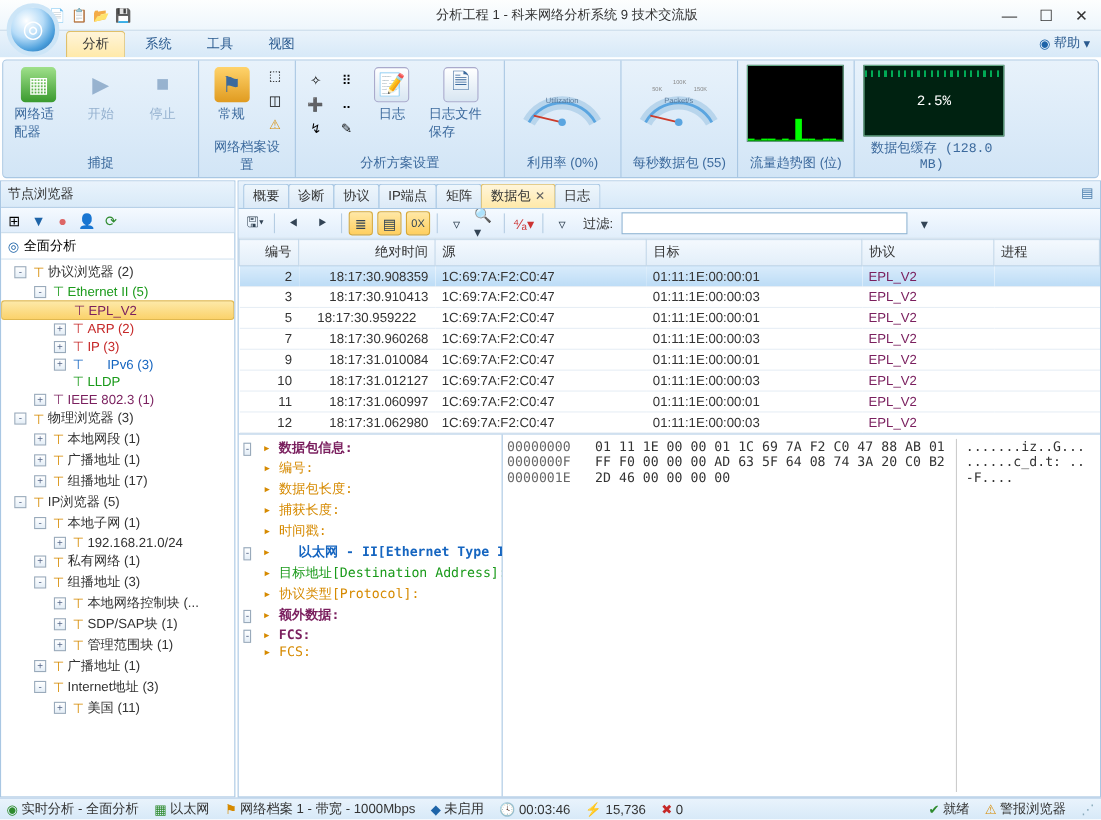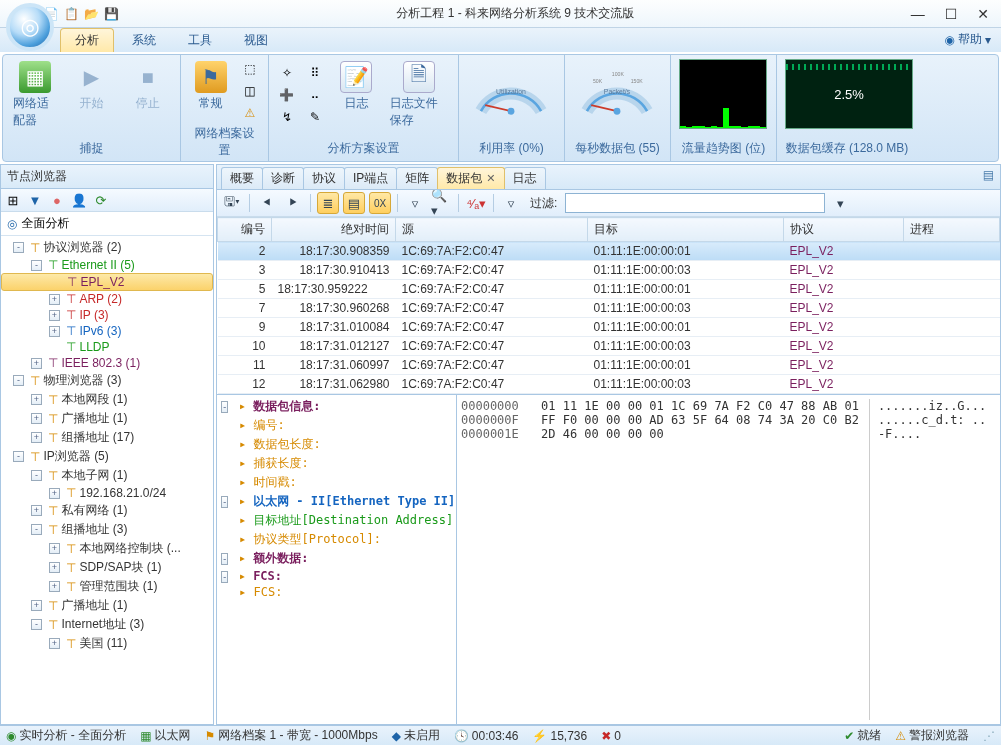--- a/index.html
+++ b/index.html
@@ -34,21 +34,21 @@
 .left-panel { width:214px; border:1px solid #a9c7e3; background:#fff; display:flex; flex-direction:column;}
 .panel-title { background:linear-gradient(#e9f3fc,#d9eaf8); border-bottom:1px solid #a9c7e3; padding:3px 6px; color:#333;}
 .panel-toolbar { background:linear-gradient(#f5faff,#e1eefb); border-bottom:1px solid #c9dcec; padding:3px 4px; display:flex; gap:6px; align-items:center;}
 .panel-toolbar span{width:16px;height:16px;display:inline-flex;align-items:center;justify-content:center;font-size:13px;}
 .tree { flex:1; overflow:auto; padding:2px 0; }
 .tree-node { display:flex; align-items:center; padding:1px 2px; white-space:nowrap;}
 .tn-toggle { width:11px; height:11px; border:1px solid #9ab; color:#568; font-size:9px; line-height:9px; text-align:center; margin-right:3px; background:linear-gradient(#fff,#e4eef7); cursor:pointer;}
 .tn-spacer { display:inline-block;}
 .tn-label { color:#333;}
 .tree-node.selected { background:linear-gradient(#fde9a8,#fbd26b); border:1px solid #e0b84f; border-radius:3px;}
-.c-green{color:#1a9a1a;} .c-red{color:#c62828;} .c-blue{color:#1565c0;} .c-maroon{color:#7a1f5e;}
+.c-green{color:#1a9a1a;} .c-red{color:#c62828;} .c-blue{color:#1565c0;margin-left:18px;} .c-maroon{color:#7a1f5e;}
 .right-panel { flex:1; display:flex; flex-direction:column; border:1px solid #a9c7e3; margin-left:2px; min-width:0;}
 .tabs-row { background:linear-gradient(#e9f3fc,#d7e9f8); border-bottom:1px solid #a9c7e3; display:flex; align-items:flex-end; padding:2px 4px 0; gap:0; position:relative;}
 .tabs-row .t { padding:2px 8px; border:1px solid #a9c7e3; border-bottom:none; background:linear-gradient(#eef6fc,#dceaf7); border-radius:3px 3px 0 0; margin-right:-1px; color:#333; cursor:pointer; font-size:12px;}
 .tabs-row .t.active { background:linear-gradient(#fff5da,#ffe9a9); border-color:#e0c06a; z-index:2;}
 .tabs-row .close{font-size:11px;color:#666;margin-left:4px;}
 .grid-toolbar { background:linear-gradient(#f5faff,#e1eefb); border-bottom:1px solid #c9dcec; padding:2px 4px; display:flex; gap:4px; align-items:center;}
 .grid-toolbar .btn { width:22px; height:22px; border:1px solid transparent; display:inline-flex; align-items:center; justify-content:center; border-radius:3px; font-size:13px; color:#345;}
 .grid-toolbar .btn.active { background:linear-gradient(#ffe8a6,#ffcf5f); border:1px solid #d6a838;}
 .grid-toolbar .sep { width:1px; height:18px; background:#b5cde3; margin:0 2px;}
 .filter-label { color:#333; margin:0 4px;}
@@ -198,21 +198,21 @@
           <i style="height:7%"></i>
           <i style="height:10%"></i>
           <i style="height:6%"></i>
           <i style="height:8%"></i>
           <i style="height:7%"></i>
           <i style="height:5%"></i>
         </div>
     </div>
     <div class="label">流量趋势图 (位)</div>
   </div>
-  <div class="ribbon-group" style="width:140px;border-right:none;">
+  <div class="ribbon-group" style="width:140px;border-right:none;font-family:Liberation Mono, monospace;">
     <div class="chart-box buffer" style="width:128px;">
       <div style="position:absolute;top:4px;left:0;right:0;height:6px;" class="dotted"></div>
       <span>2.5%</span>
     </div>
     <div class="label">数据包缓存 (128.0 MB)</div>
   </div>
 </div>
 
 <div class="main">
   <div class="left-panel">
@@ -433,21 +433,21 @@
             <tr>
               <td style="text-align: right;">3</td>
               <td style="text-align: right;">18:17:30.910413</td>
               <td>1C:69:7A:F2:C0:47</td>
               <td>01:11:1E:00:00:03</td>
               <td class="c-maroon">EPL_V2</td>
               <td></td>
             </tr>
             <tr>
               <td style="text-align: right;">5</td>
-              <td style="text-align: left;">18:17:30.959222</td>
+              <td style="text-align: center;">18:17:30.959222</td>
               <td>1C:69:7A:F2:C0:47</td>
               <td>01:11:1E:00:00:01</td>
               <td class="c-maroon">EPL_V2</td>
               <td></td>
             </tr>
             <tr>
               <td style="text-align: right;">7</td>
               <td style="text-align: right;">18:17:30.960268</td>
               <td>1C:69:7A:F2:C0:47</td>
               <td>01:11:1E:00:00:03</td>

